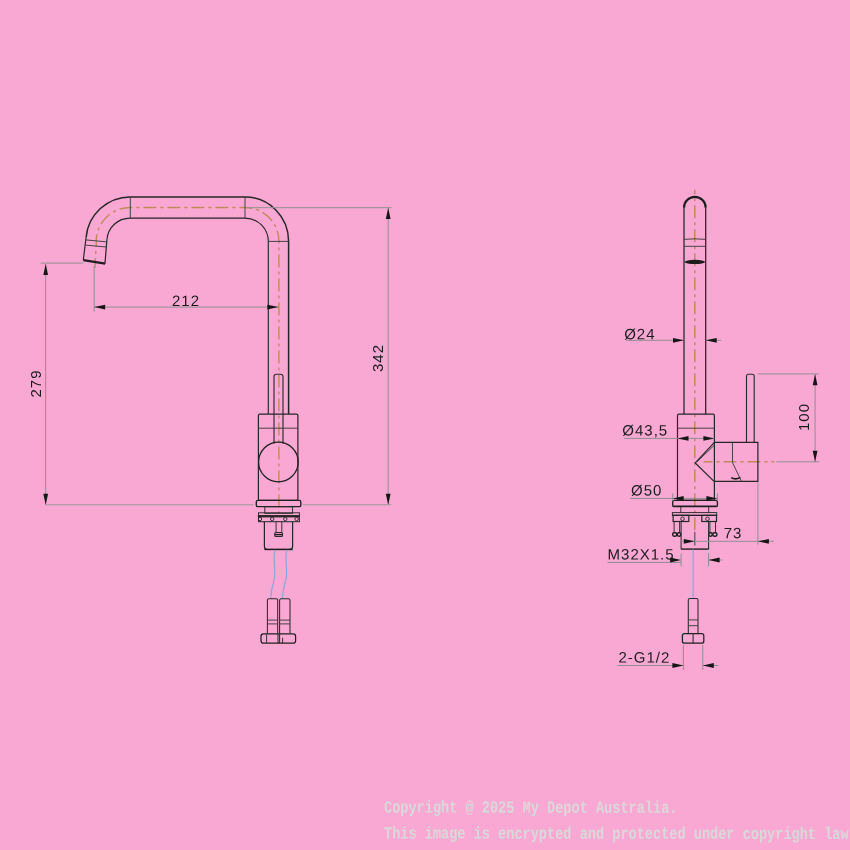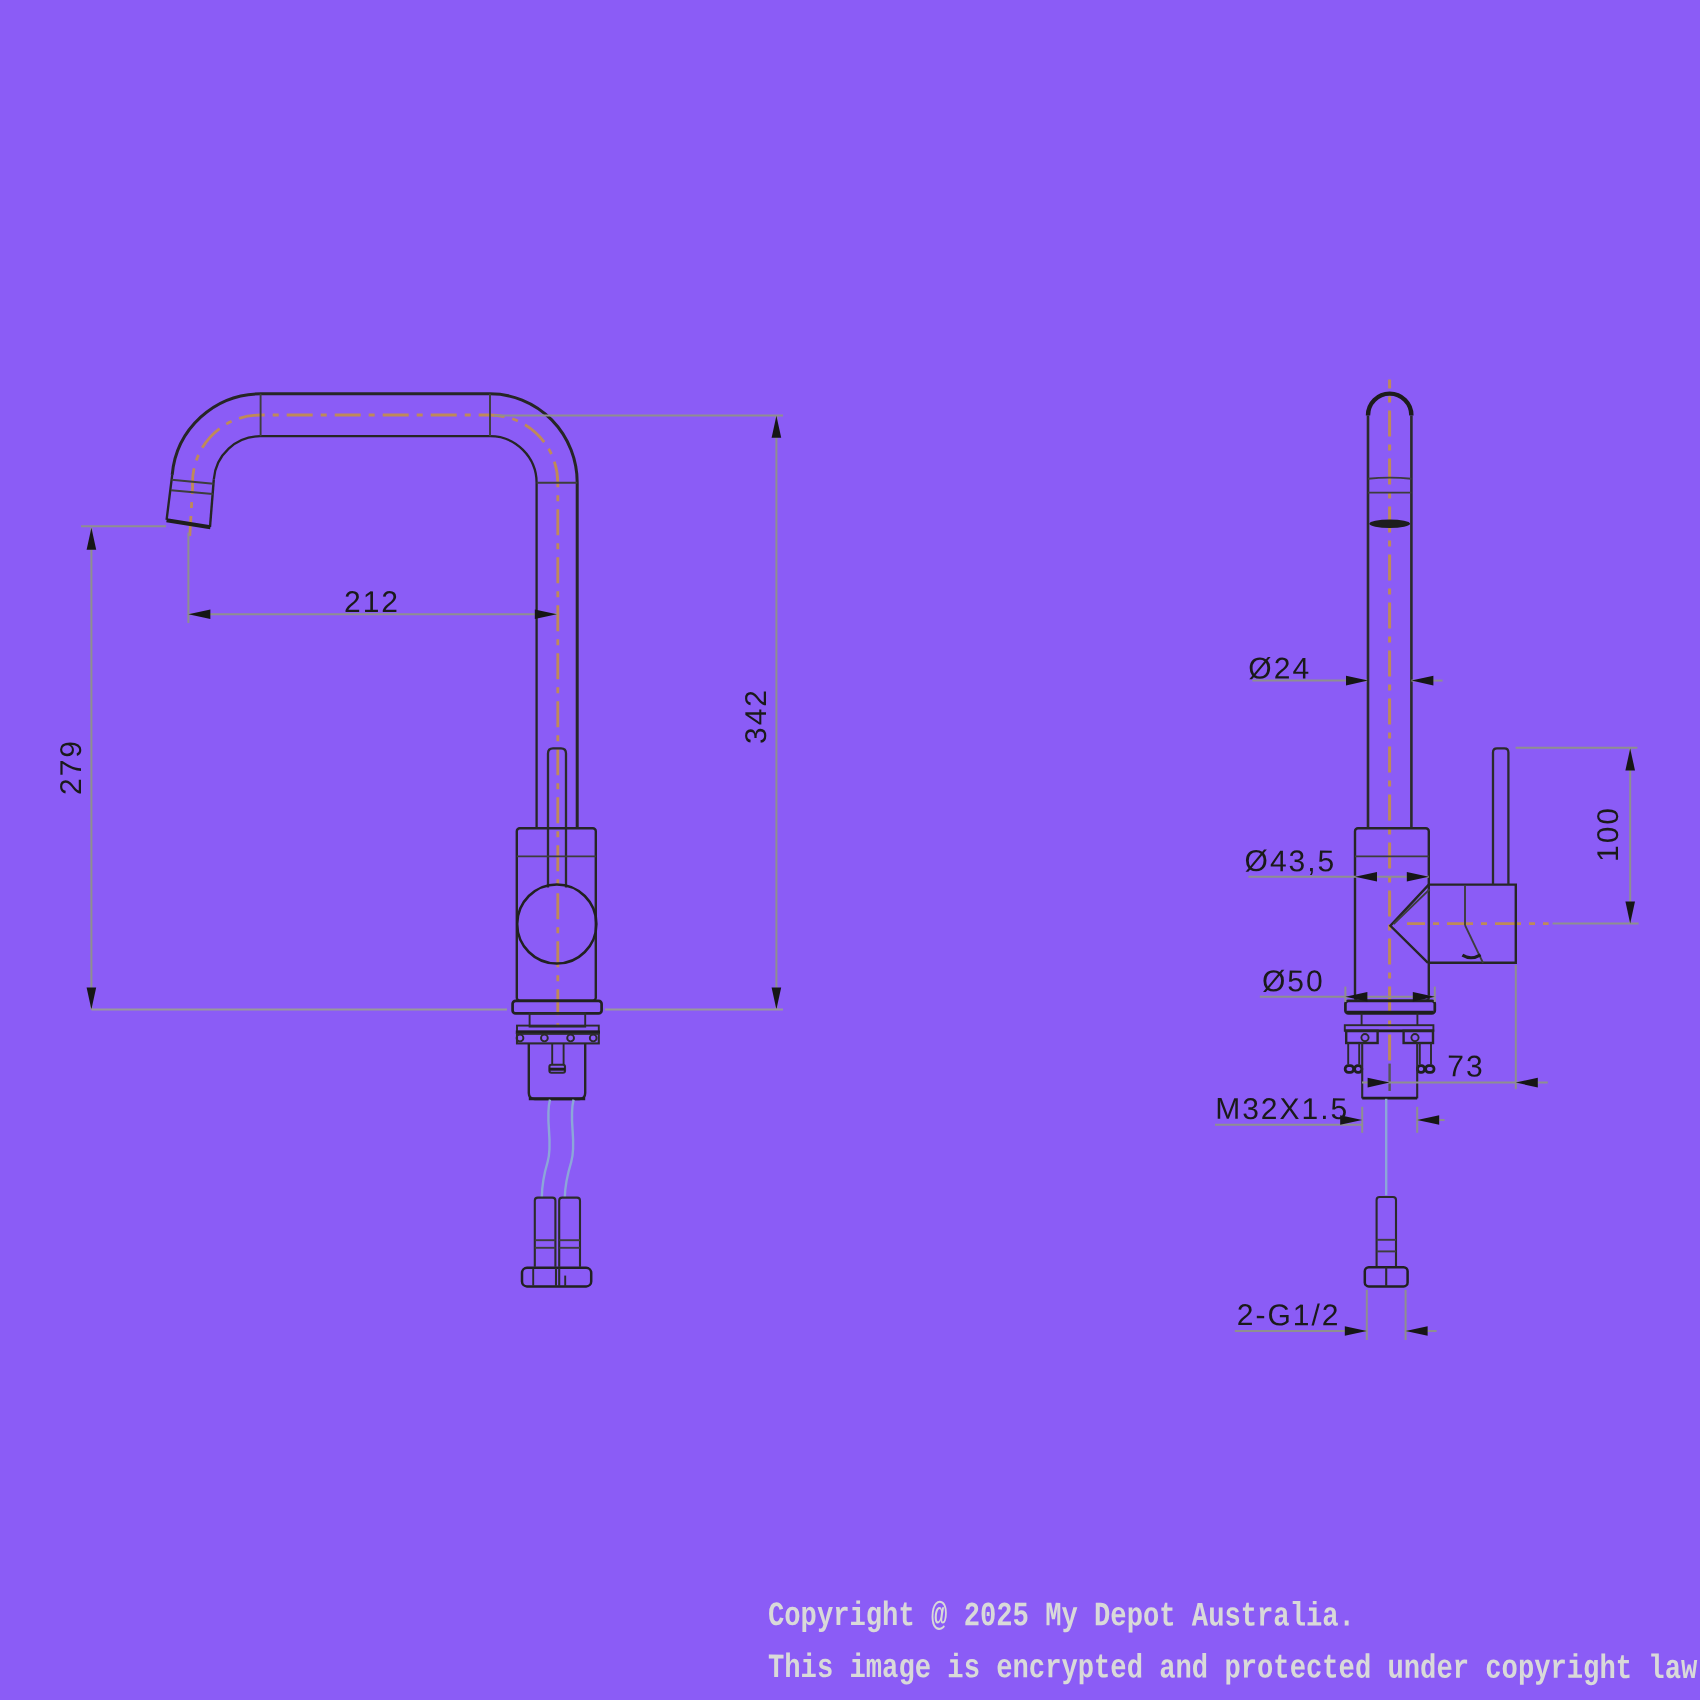--- a/index.html
+++ b/index.html
@@ -1,16 +1,16 @@
 <!DOCTYPE html>
 <html><head>
 <meta charset="utf-8">
 <style>
   html,body{margin:0;padding:0;background:#ffffff;}
-  .page{position:relative;width:850px;height:850px;background:#8b5cf6;overflow:hidden;}
+  .page{position:relative;width:850px;height:850px;background:#f9a8d4;overflow:hidden;}
   svg{position:absolute;left:0;top:0;}
   text{font-family:"Liberation Sans",sans-serif;fill:#1a1a1a;}
   .dim{font-size:15px;letter-spacing:1px;}
   .foot{font-family:"Liberation Mono",monospace;font-size:17px;font-weight:bold;fill:#d9d9d9;}
 </style>
 </head>
 <body>
 <div class="page">
 <svg width="850" height="850" viewBox="0 0 850 850">
 <defs></defs>

